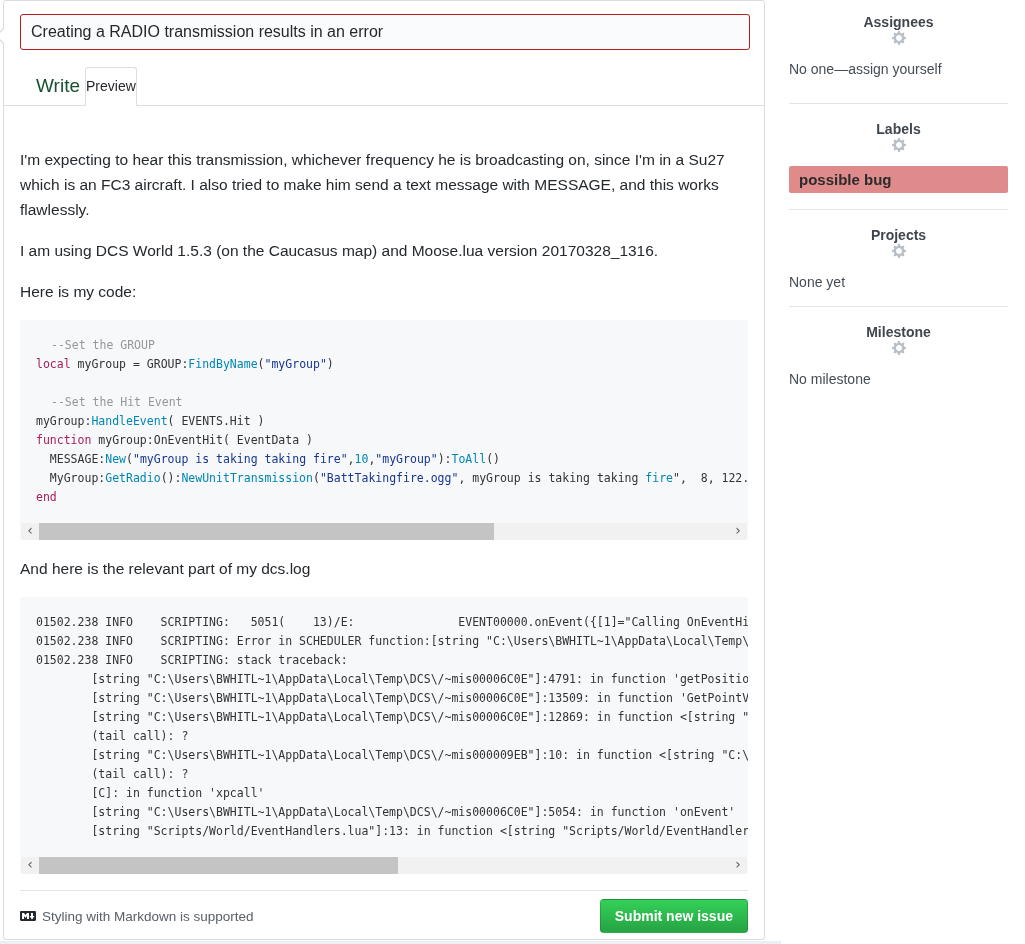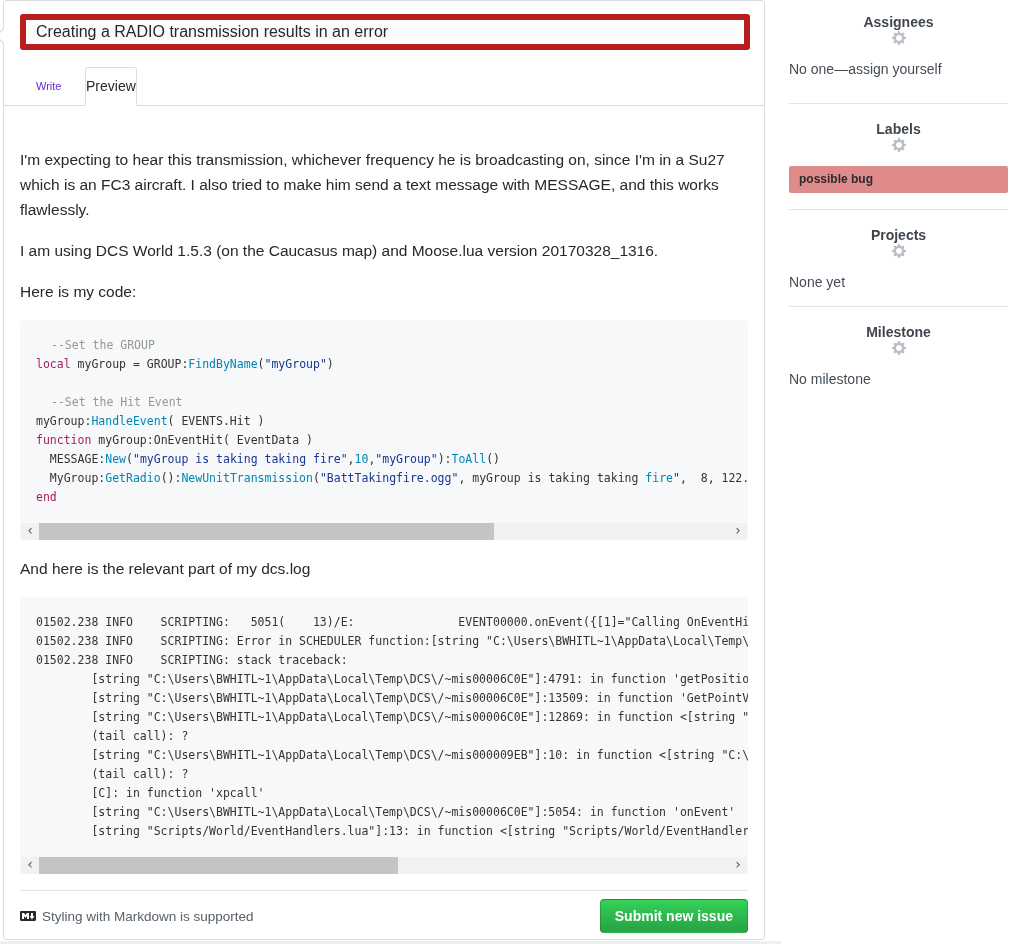--- a/index.html
+++ b/index.html
@@ -13,30 +13,30 @@
     background:#fff; border:1px solid #d9dde1; border-radius:3px;
   }
   .caret-outer, .caret-inner {
     position:absolute; width:0; height:0; border-style:solid;
   }
   .caret-outer { left:-9px; top:26px; border-width:9px 9px 9px 0; border-color:transparent #d9dde1 transparent transparent; }
   .caret-inner { left:-7px; top:28px; border-width:7px 7px 7px 0; border-color:transparent #ffffff transparent transparent; }
 
   .title-input {
     position:absolute; left:16px; top:13px; width:730px; height:36px;
-    background:#fafbfc; border:6px solid #b91c1c; border-radius:3px;
+    background:#fafbfc; border:1px solid #b91c1c; border-radius:3px;
     font-family:inherit; font-size:16px; color:#24292e; padding:0 10px; outline:none;
   }
   .tabs {
     position:absolute; left:0; top:66px; width:100%; height:39px;
     border-bottom:1px solid #dddddd;
   }
   .tab-write {
     position:absolute; left:16px; top:0; height:38px; line-height:38px;
-    padding:0 16px; font-size:11px; color:#6d28d9; cursor:pointer;
+    padding:0 16px; font-size:19px; color:#14532d; cursor:pointer;
   }
   .tab-preview {
     position:absolute; left:81px; top:0; height:39px; line-height:37px;
     padding:0 0; font-size:14px; color:#24292e; background:#fff;
     border:1px solid #dddddd; border-bottom:1px solid #fff;
     border-radius:3px 3px 0 0; z-index:2; cursor:pointer;
   }
   .preview-body {
     position:absolute; left:0; top:105px; width:100%; padding:16px;
     font-size:15.5px; line-height:25px; color:#24292e;
@@ -82,21 +82,21 @@
   .sb-section.sb-first { padding-top:14px; padding-bottom:26px; }
   .sb-section.sb-last { border-bottom:none; }
   .sb-head {
     display:flex; align-items:center; justify-content:space-between;
     font-size:14px; font-weight:bold; color:#3f464d; margin-bottom:15px;flex-direction:column;
   }
   .sb-head svg { fill:#b9bfc6; display:block; cursor:pointer; }
   .sb-body { font-size:14px; color:#444d56; }
   .label-chip {
     display:block; height:27px; line-height:27px; padding:0 10px; margin-top:-2px;
-    font-size:12px; font-weight:bold; color:#2b2b2b; border-radius:2px; cursor:pointer;
+    font-size:15px; font-weight:bold; color:#2b2b2b; border-radius:2px; cursor:pointer;
   }
   .bottom-strip { position:absolute; left:0; top:941px; width:781px; height:3px; background:#edf0f3; }
 </style>
 </head>
 <body>
 
 <div class="issue-box">
   <div class="caret-outer"></div>
   <div class="caret-inner"></div>
 

